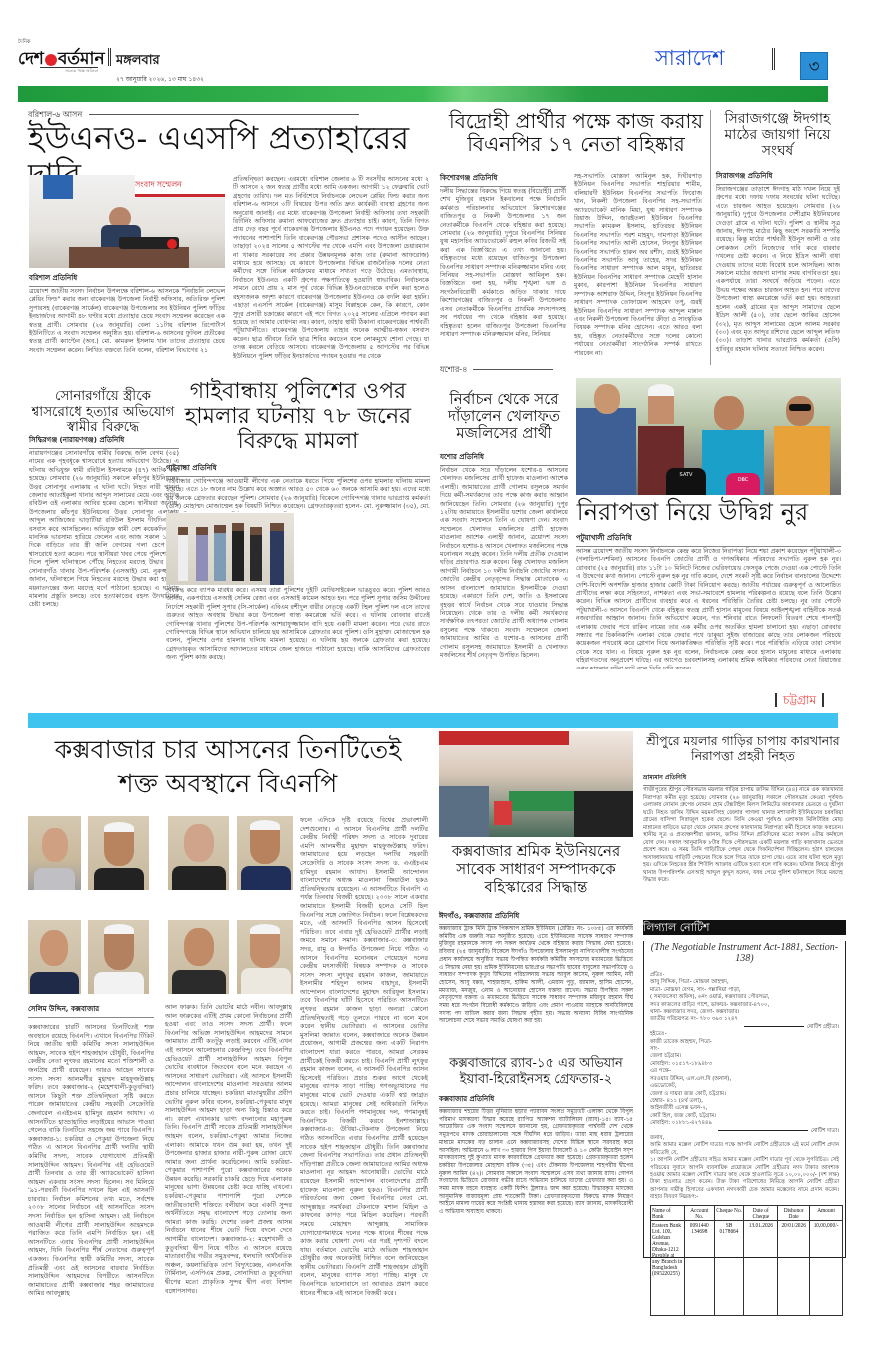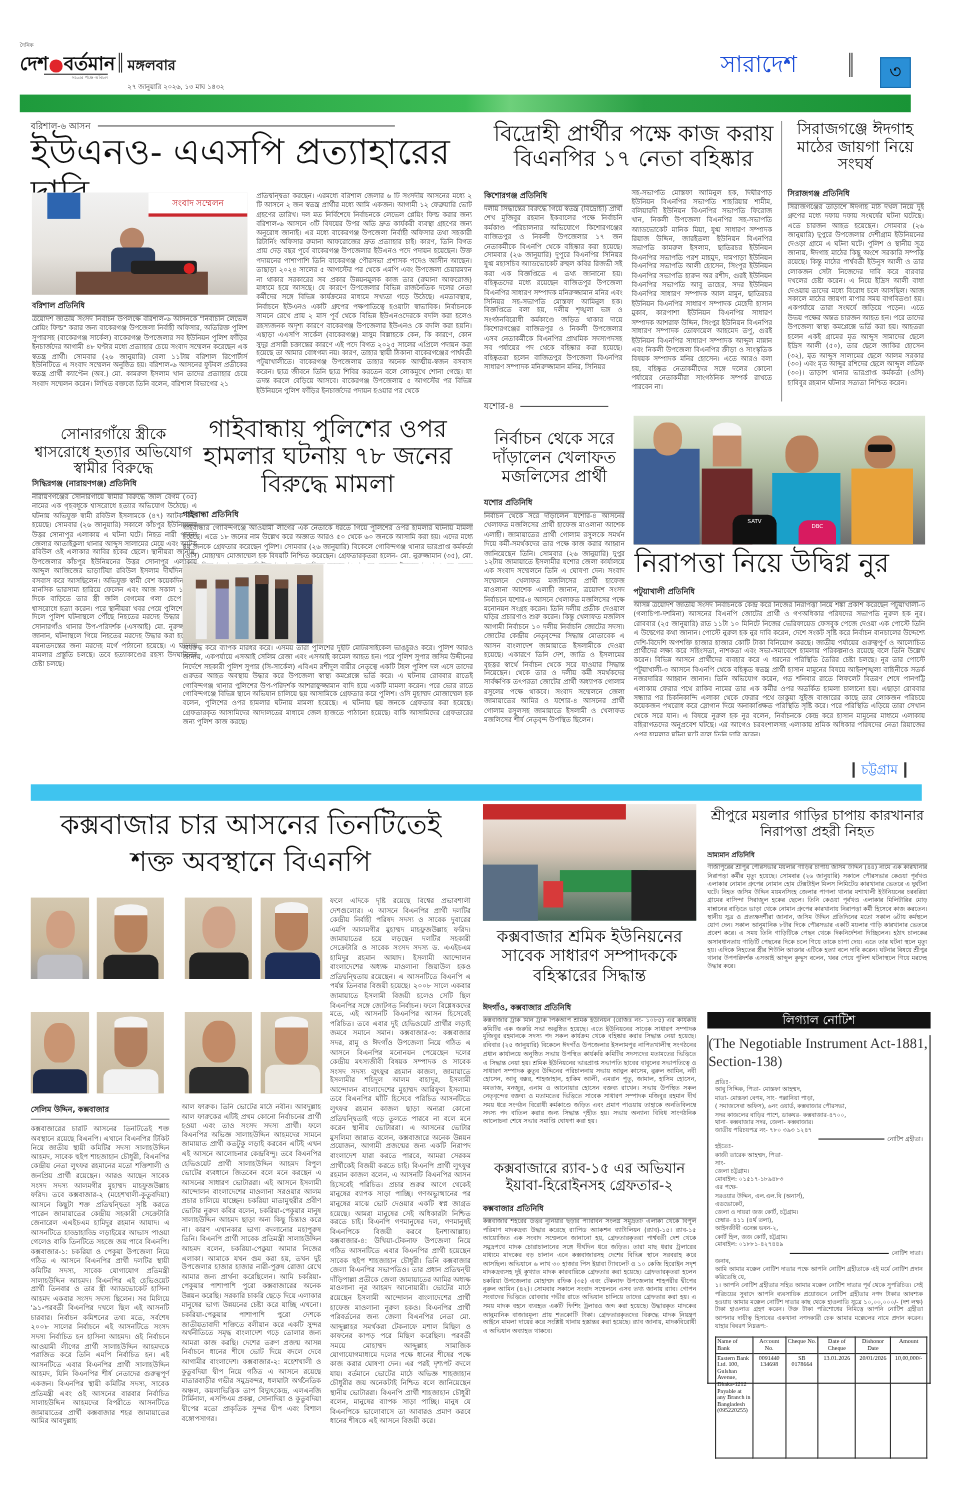--- a/index.html
+++ b/index.html
@@ -20,28 +20,28 @@
 .vbar{width:3px;border-left:1px solid #333;border-right:1px solid #333}
 .dateblk{left:116px;top:20px}
 .day{font-size:13px;font-weight:bold;color:#222}
 .date{font-size:6px;color:#333;margin-top:3px}
 .section{left:655px;top:12px;font-family:"DejaVu Serif",serif;font-size:21px;color:#1d4ed8}
 .pgnum{left:800px;top:52px;width:28px;height:28px;background:#2a8fd6;color:#111;font-size:17px;text-align:center;line-height:26px;border:1px solid #1a6fb0}
 .greenbar{top:86px;left:18px;width:810px;height:16px;background:linear-gradient(90deg,#1e9a3c 0%,#3cbb55 50%,#6ed07b 55%,#2aa045 70%,#199436 100%)}
 .bluebar{top:713px;left:28px;width:810px;height:15px;background:#3fc4ef}
 .vsep{width:1px;background:#999}
 
-.legal-head{background:#111;color:#fff;text-align:center;font-size:11px;font-family:"DejaVu Serif",serif;line-height:15px}
+.legal-head{background:#111;color:#fff;font-size:11px;font-family:"DejaVu Serif",serif;line-height:15px}
 .legal{border:1px solid #222;border-top:none}
-.legal-sub{font-family:"Liberation Serif",serif;font-size:13px;color:#333;margin:6px 0 8px}
+.legal-sub{font-family:"Liberation Serif",serif;font-style:italic;font-size:10px;text-align:center;color:#333;margin:6px 0 8px}
 .ltxt{font-size:5.4px;line-height:7.4px;color:#333;padding:0 6px}
 table.chq{border-collapse:collapse;margin:4px 6px;width:193px;font-family:"Liberation Serif",serif;font-size:5.4px;color:#222}
 table.chq td,table.chq th{border:1px solid #333;vertical-align:top;padding:1px;font-weight:normal;text-align:center}
 table.chq td:first-child,table.chq th:first-child{text-align:left}
-.chittagong{left:775px;top:693px;font-family:"DejaVu Serif",serif;font-size:12px;color:#3b82f6;border-left:2px solid #333;border-right:2px solid #333;padding:0 6px;line-height:14px}
+.chittagong{left:775px;top:693px;font-family:"DejaVu Serif",serif;font-size:12px;color:#ef4444;border-left:2px solid #333;border-right:2px solid #333;padding:0 6px;line-height:14px}
 </style>
 </head>
 <body>
 
 <div id="masthead" class="abs">
   <div class="abs logo">
     <span class="logo-small">দৈনিক</span>
     <span class="logo-main"><span>দেশ</span><span class="logo-dot"></span><span>বর্তমান</span></span>
     <span class="logo-tag">সত্যের পক্ষে অবিচল</span>
   </div>
@@ -55,21 +55,21 @@
 </div>
 <div class="abs pgnum">৩</div>
 <div class="abs greenbar"></div>
 
 <div class="abs" style="left:28px;top:108px;width:395px;font-size:8px;color:#333">
   <span>বরিশাল-৬ আসন</span>
   <span style="display:inline-block;width:270px;border-top:1px solid #555;vertical-align:middle;margin-left:4px"></span>
 </div>
 <div class="abs hl" style="left:28px;top:120px;width:400px;font-size:32px;text-align:left">ইউএনও- এএসপি প্রত্যাহারের দাবি</div>
 <div class="abs photo" style="left:29px;top:175px;width:196px;height:93px;background:linear-gradient(180deg,#f1f1f1 0%,#e6e3de 60%,#c9c3bb 100%)">
-  <div style="position:absolute;right:0;top:0;width:90px;height:22px;background:#fff;border-bottom:3px solid #c9282e;font-size:8px;color:#c9282e;text-align:center;line-height:20px;font-family:Liberation Serif, serif">সংবাদ সম্মেলন</div>
+  <div style="position:absolute;right:0;top:0;width:90px;height:22px;background:#fff;border-bottom:3px solid #c9282e;font-size:8px;color:#c9282e;text-align:left;line-height:20px;font-family:Liberation Serif, serif">সংবাদ সম্মেলন</div>
   <div style="position:absolute;left:14px;top:0;width:30px;height:24px;background:#2d65b0"></div>
   <div style="position:absolute;left:80px;top:32px;width:22px;height:22px;border-radius:50%;background:#b7866a"></div>
   <div style="position:absolute;left:72px;top:50px;width:40px;height:28px;background:#2c3d5c;border-radius:6px 6px 0 0"></div>
   <div style="position:absolute;left:40px;top:72px;width:120px;height:21px;background:#6e4a3a"></div>
   <div style="position:absolute;left:90px;top:62px;width:60px;height:12px;background:#222;border-radius:3px"></div>
   <div style="position:absolute;left:138px;top:64px;width:10px;height:10px;border-radius:50%;background:#d22"></div>
 </div>
 <div class="abs byline" style="left:29px;top:272px;width:196px">বরিশাল প্রতিনিধি</div>
 <div class="abs txt" style="left:29px;top:287px;width:196px;height:77px">ত্রয়োদশ জাতীয় সংসদ নির্বাচন উপলক্ষে বরিশাল-৬ আসনকে "নির্বাচনি লেভেল প্লেয়িং ফিল্ড" করার জন্য বাকেরগঞ্জ উপজেলা নির্বাহী অফিসার, অতিরিক্ত পুলিশ সুপারসহ (বাকেরগঞ্জ সার্কেল) বাকেরগঞ্জ উপজেলার সব ইউনিয়ন পুলিশ ফাঁড়ির ইনচার্জদের আগামী ৪৮ ঘণ্টার মধ্যে প্রত্যাহার চেয়ে সংবাদ সম্মেলন করেছেন এক স্বতন্ত্র প্রার্থী। সোমবার (২৬ জানুয়ারি) বেলা ১১টায় বরিশাল রিপোর্টার্স ইউনিটিতে এ সংবাদ সম্মেলন অনুষ্ঠিত হয়। বরিশাল-৬ আসনের ফুটবল প্রতীকের স্বতন্ত্র প্রার্থী ক্যাপ্টেন (অব.) মো. কামরুল ইসলাম খান তাদের প্রত্যাহার চেয়ে সংবাদ সম্মেলন করেন। লিখিত বক্তব্যে তিনি বলেন, বরিশাল বিভাগের ২১</div>
 <div class="abs txt" style="left:233px;top:175px;width:196px;height:190px">প্রতিদ্বন্দ্বিতা করছেন। এরমধ্যে বরিশাল জেলার ৬ টি সংসদীয় আসনের মধ্যে ২ টি আসনে ২ জন স্বতন্ত্র প্রার্থীর মধ্যে আমি একজন। আগামী ১২ ফেব্রুয়ারি ভোট গ্রহণের তারিখ। দল মত নির্বিশেষে নির্বাচনকে লেভেল প্লেয়িং ফিল্ড করার জন্য বরিশাল-৬ আসনে ৩টি বিষয়ের উপর অতি দ্রুত কার্যকরী ব্যবস্থা গ্রহণের জন্য অনুরোধ জানাই। এর মধ্যে বাকেরগঞ্জ উপজেলা নির্বাহী অফিসার তথা সহকারী রিটার্নিং অফিসার রুমানা আফরোজের দ্রুত প্রত্যাহার চাই। কারণ, তিনি বিগত প্রায় দেড় বছর পূর্বে বাকেরগঞ্জ উপজেলার ইউএনও পদে পদায়ন হয়েছেন। উক্ত পদায়নের পাশাপাশি তিনি বাকেরগঞ্জ পৌরসভা প্রশাসক পদেও আসীন আছেন। তাছাড়া ২০২৪ সালের ৫ আগস্টের পর থেকে এমপি এবং উপজেলা চেয়ারম্যান না থাকার সরকারের সব প্রকার উন্নয়নমূলক কাজ তার (রুমানা আফরোজ) মাধ্যমে হয়ে আসছে। যে কারণে উপজেলার বিভিন্ন রাজনৈতিক দলের নেতা কর্মীদের সঙ্গে বিভিন্ন কার্যক্রমের মাধ্যমে সখ্যতা গড়ে উঠেছে। এমতাবস্থায়, নির্বাচনে ইউএনও একটি গ্রুপের পক্ষপাতিত্বে হওয়াটা স্বাভাবিক। নির্বাচনকে সামনে রেখে প্রায় ২ মাস পূর্ব থেকে বিভিন্ন ইউএনওদেরকে বদলি করা হলেও রহস্যজনক অদৃশ্য কারণে বাকেরগঞ্জ উপজেলার ইউএনও কে বদলি করা হয়নি। এছাড়া এএসপি সার্কেল (বাকেরগঞ্জ) মাসুম বিল্লাহকে কেন, কি কারণে, কোন সুদূর প্রসারী চক্রান্তের কারণে এই পদে বিগত ২০২৫ সালের এপ্রিলে পদায়ন করা হয়েছে তা আমার বোধগম্য নয়। কারণ, তাহার স্থায়ী ঠিকানা বাকেরগঞ্জের পার্শ্ববর্তী পটুয়াখালীতে। বাকেরগঞ্জ উপজেলায় তাহার অনেক আত্মীয়-স্বজন বসবাস করেন। ছাত্র জীবনে তিনি ছাত্র শিবির করতেন বলে লোকমুখে শোনা গেছে। যা তদন্ত করলে বেড়িয়ে আসবে। বাকেরগঞ্জ উপজেলায় ৫ আগস্টের পর বিভিন্ন ইউনিয়নে পুলিশ ফাঁড়ির ইনচার্জদের পদায়ন হওয়ার পর থেকে</div>

